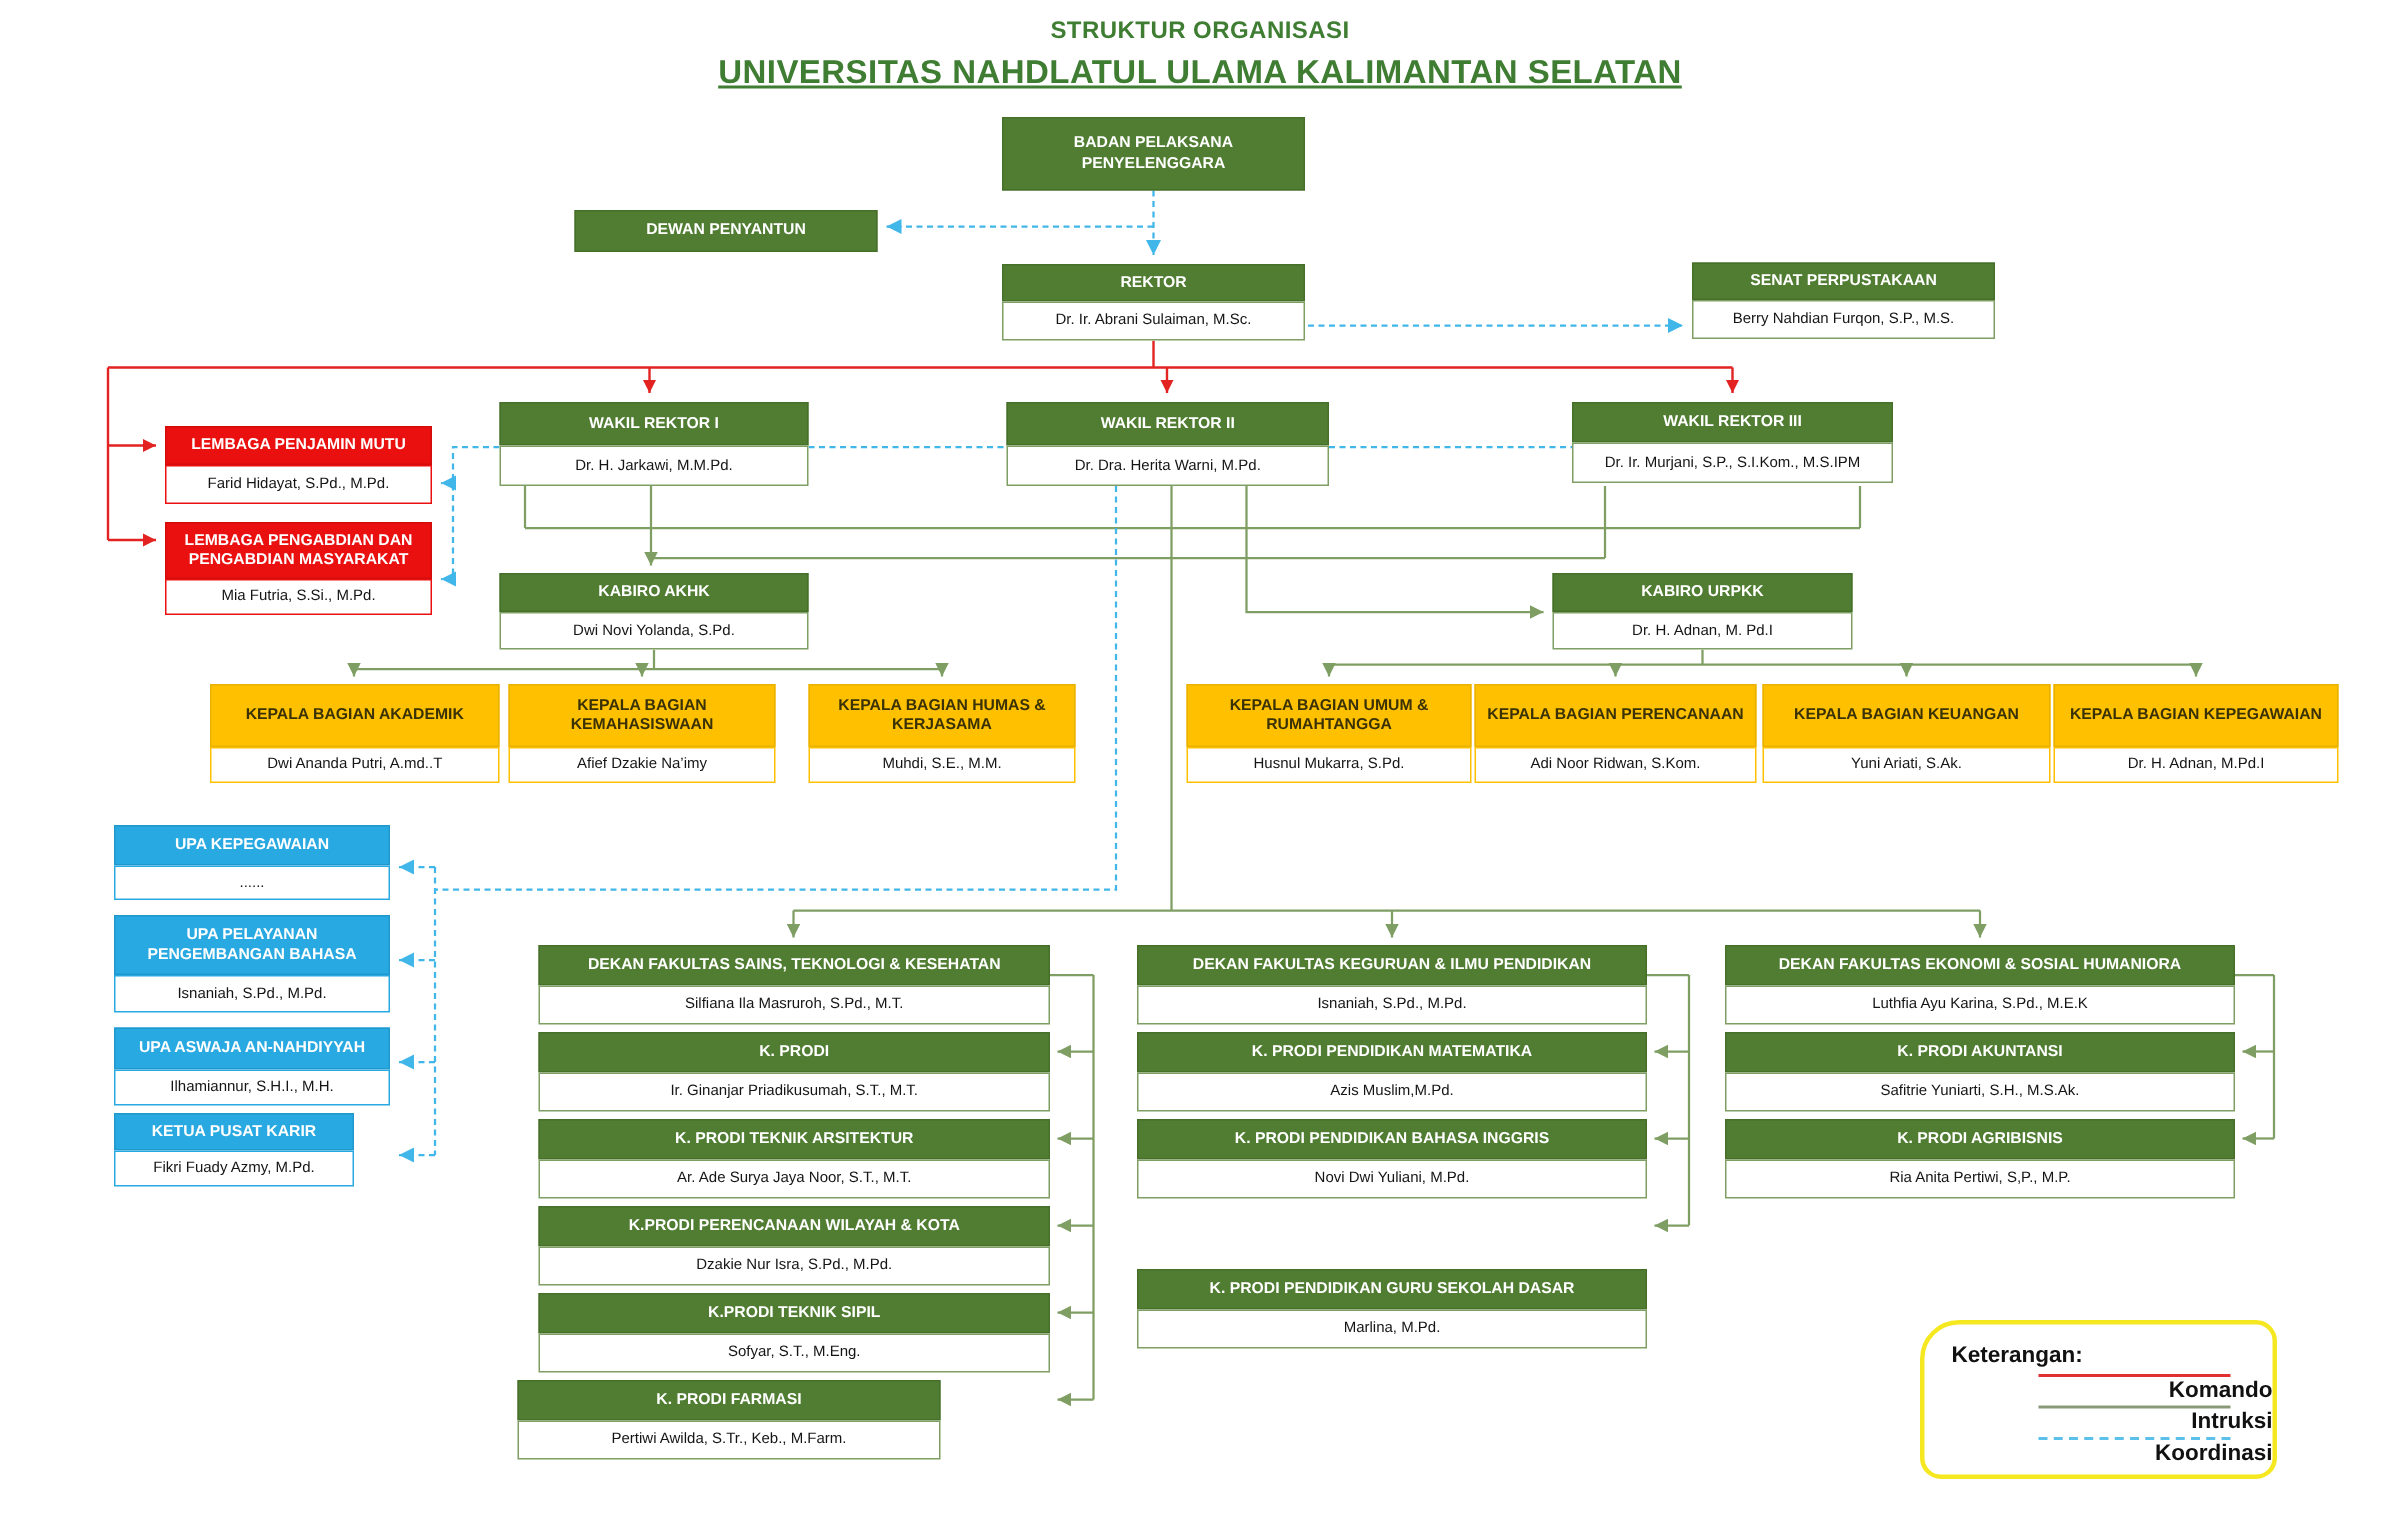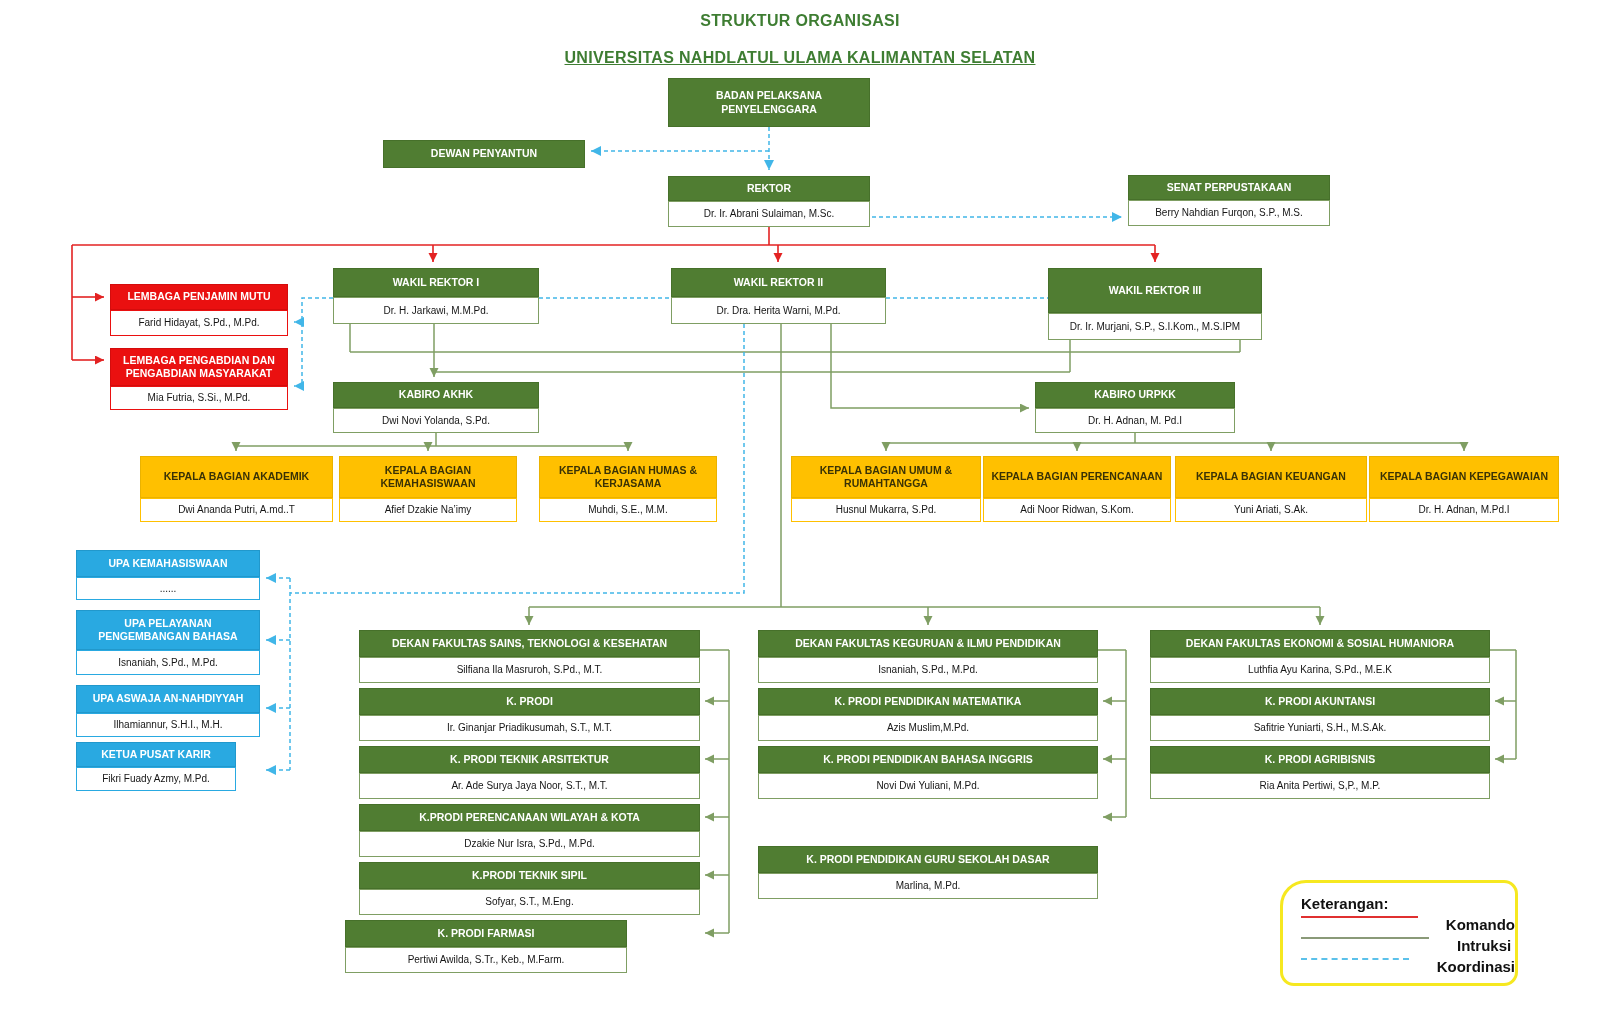--- a/index.html
+++ b/index.html
@@ -1,39 +1,39 @@
 <!DOCTYPE html>
 <html><head>
 <meta charset="utf-8">
 <style>
   html,body{margin:0;padding:0;background:#ffffff;}
   #stage{position:relative;width:1600px;height:1018px;background:#ffffff;overflow:hidden;
          font-family:"Liberation Sans",sans-serif;}
   #title-block{position:absolute;left:0;top:12px;width:1600px;text-align:center;z-index:3;}
   #title-line1{font-size:16px;font-weight:bold;color:#3e7d32;letter-spacing:.3px;}
-  #title-line2{font-size:16px;font-weight:bold;color:#3e7d32;text-decoration:underline;margin-top:19px;letter-spacing:.3px;text-align:center;}
+  #title-line2{font-size:22px;font-weight:bold;color:#3e7d32;text-decoration:underline;margin-top:5px;letter-spacing:.3px;text-align:center;}
   svg.wires{position:absolute;left:0;top:0;z-index:1;}
   .node{position:absolute;z-index:2;display:flex;flex-direction:column;text-align:center;}
   .hdr{display:flex;align-items:center;justify-content:center;font-weight:bold;color:#fff;
        font-size:10.5px;line-height:1.25;padding:1px 5px;box-sizing:border-box;}
   .sub{display:flex;align-items:center;justify-content:center;background:#fff;color:#151515;
        font-size:10px;line-height:1.15;padding:1px 3px;box-sizing:border-box;}
   .green .hdr{background:#507d32;border:1px solid #46702a;}
   .green .sub{border:1px solid #7f9e63;}
   .red .hdr{background:#ea1010;border:1px solid #d40c0c;}
   .red .sub{border:1px solid #ea1010;}
   .yellow .hdr{background:#ffc000;border:1px solid #eab200;color:#3a3205;}
   .yellow .sub{border:1px solid #ffc000;}
   .blue .hdr{background:#29a9e1;border:1px solid #2198cc;}
   .blue .sub{border:1px solid #29a9e1;}
   #legend{position:absolute;left:1280px;top:880px;width:238px;height:106px;z-index:2;
           border:3px solid #f6e820;border-radius:26px 14px 14px 14px;background:#fff;
           box-sizing:border-box;padding:12px 0 0 18px;}
   #legend .leg-head{font-size:15px;font-weight:bold;color:#111;margin-bottom:4px;}
-  .leg-row{display:flex;align-items:flex-start;height:21px;}
+  .leg-row{display:flex;align-items:flex-end;height:21px;flex-direction:column;}
   .leg-line{width:128px;height:0;margin-right:28px;}
   .leg-komando{border-top:2px solid #e03030;}
   .leg-intruksi{border-top:2px solid #8a9a78;}
   .leg-koordinasi{border-top:2px dashed #5bc1ea;}
   .leg-label{font-size:15px;font-weight:bold;color:#111;}
 </style>
 </head>
 <body>
 
 <div id="stage">
@@ -149,21 +149,21 @@
     <div class="hdr" style="height:29px">WAKIL REKTOR I</div>
     <div class="sub" style="height:27px">Dr. H. Jarkawi, M.M.Pd.</div>
   </div>
 
   <div class="node green" style="left:671px;top:268px;width:215px">
     <div class="hdr" style="height:29px">WAKIL REKTOR II</div>
     <div class="sub" style="height:27px">Dr. Dra. Herita Warni, M.Pd.</div>
   </div>
 
   <div class="node green" style="left:1048px;top:268px;width:214px">
-    <div class="hdr" style="height:45px">WAKIL REKTOR III</div>
+    <div class="hdr" style="height:27px">WAKIL REKTOR III</div>
     <div class="sub" style="height:27px">Dr. Ir. Murjani, S.P., S.I.Kom., M.S.IPM</div>
   </div>
 
   <div class="node red" style="left:110px;top:284px;width:178px">
     <div class="hdr" style="height:26px">LEMBAGA PENJAMIN MUTU</div>
     <div class="sub" style="height:26px">Farid Hidayat, S.Pd., M.Pd.</div>
   </div>
 
   <div class="node red" style="left:110px;top:348px;width:178px">
     <div class="hdr" style="height:38px">LEMBAGA PENGABDIAN DAN PENGABDIAN MASYARAKAT</div>
@@ -203,21 +203,21 @@
   <div class="node yellow" style="left:1175px;top:456px;width:192px">
     <div class="hdr" style="height:42px">KEPALA BAGIAN KEUANGAN</div>
     <div class="sub" style="height:24px">Yuni Ariati, S.Ak.</div>
   </div>
   <div class="node yellow" style="left:1369px;top:456px;width:190px">
     <div class="hdr" style="height:42px">KEPALA BAGIAN KEPEGAWAIAN</div>
     <div class="sub" style="height:24px">Dr. H. Adnan, M.Pd.I</div>
   </div>
 
   <div class="node blue" style="left:76px;top:550px;width:184px">
-    <div class="hdr" style="height:27px">UPA KEMAHASISWAAN</div>
+    <div class="hdr" style="height:27px">UPA KEPEGAWAIAN</div>
     <div class="sub" style="height:23px">......</div>
   </div>
   <div class="node blue" style="left:76px;top:610px;width:184px">
     <div class="hdr" style="height:40px">UPA PELAYANAN PENGEMBANGAN BAHASA</div>
     <div class="sub" style="height:25px">Isnaniah, S.Pd., M.Pd.</div>
   </div>
   <div class="node blue" style="left:76px;top:685px;width:184px">
     <div class="hdr" style="height:28px">UPA ASWAJA AN-NAHDIYYAH</div>
     <div class="sub" style="height:24px">Ilhamiannur, S.H.I., M.H.</div>
   </div>

